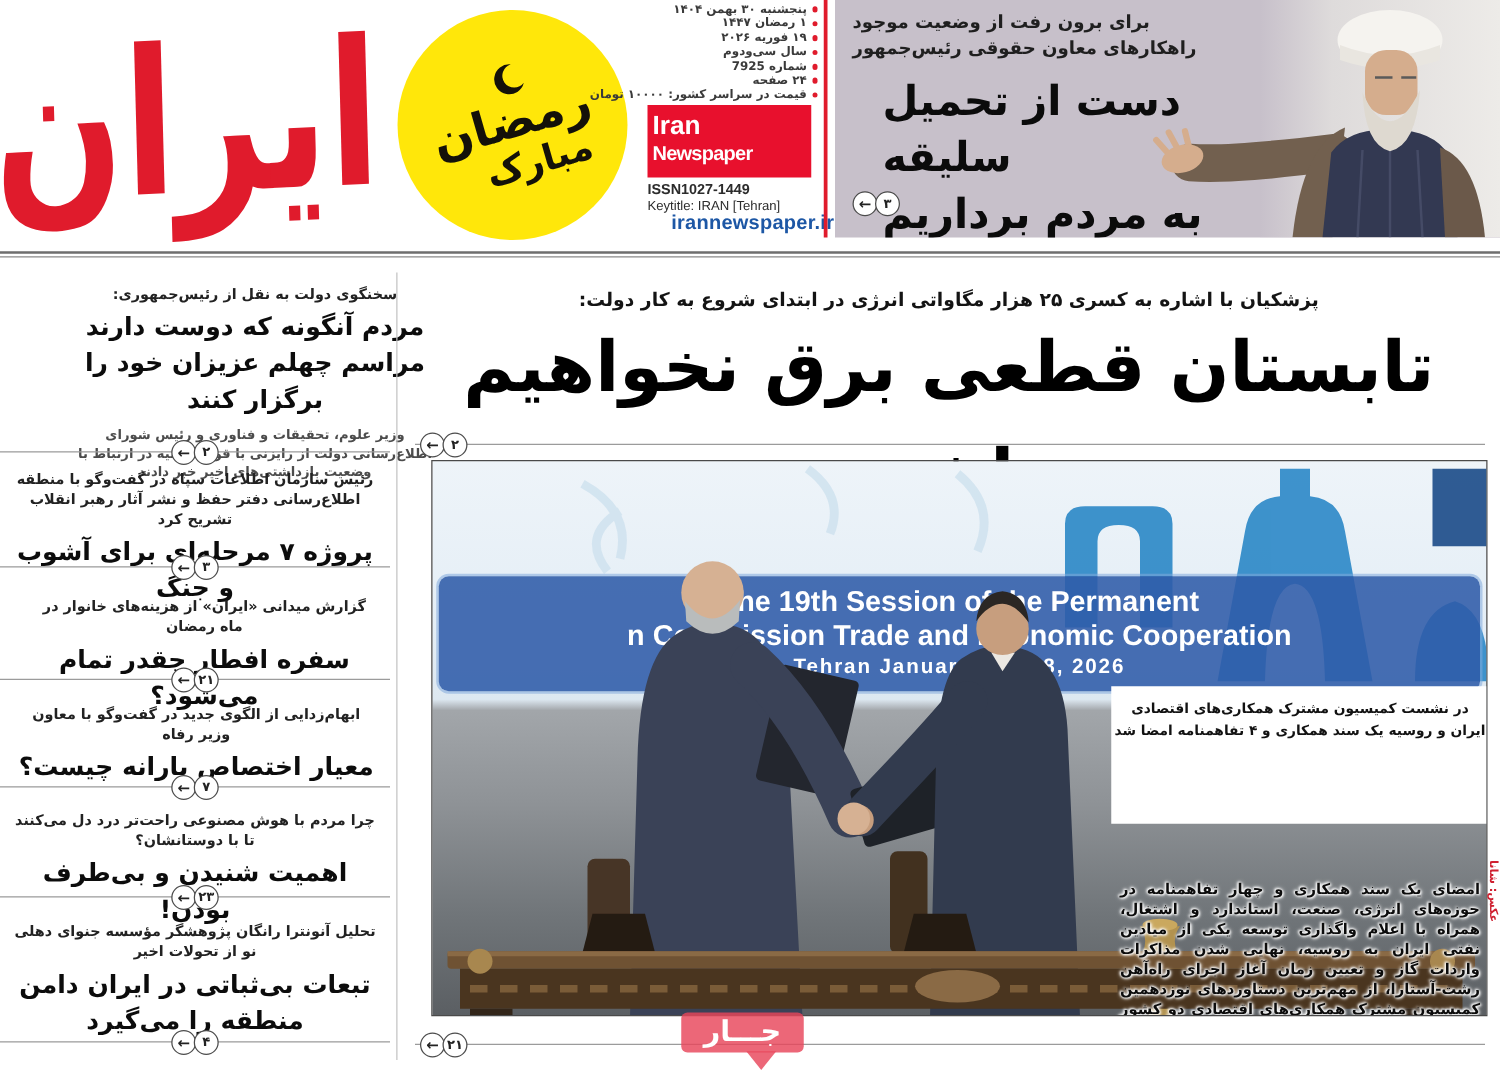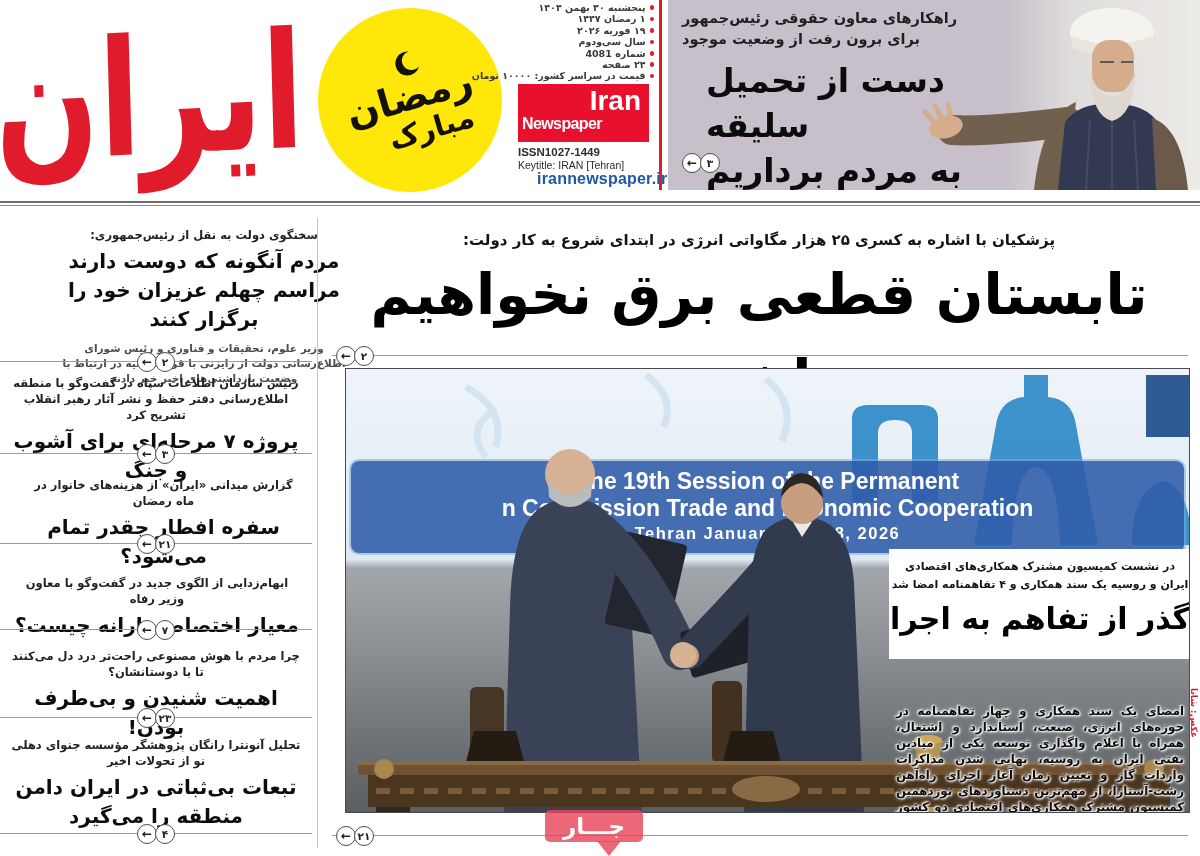--- a/index.html
+++ b/index.html
@@ -20,21 +20,21 @@
   .ramadan-cal .rl2 { font-size:29px; line-height:33px; margin-left:26px; }
 
   .dates { position:absolute; left:498px; top:2px; width:156px; direction:rtl; }
   .date-line { display:flex; align-items:center; gap:4px; font-size:9.5px; line-height:11.4px;
     color:#3a3a3a; font-weight:bold; white-space:nowrap; }
   .date-line::before { content:""; flex:0 0 auto; width:4.5px; height:4.5px; border-radius:50%;
     background:#e01b2c; }
 
   .brand { position:absolute; left:518px; top:84px; width:131px; height:58px; background:#e8102d;
     color:#fff; padding:5px 8px 0 4px; font-family:"Liberation Sans",sans-serif; }
-  .brand .b1 { font-weight:bold; font-size:28px; line-height:23px;text-align:right; }
+  .brand .b1 { font-weight:bold; font-size:21px; line-height:23px; }
   .brand .b2 { font-weight:bold; font-size:16px; line-height:23px; letter-spacing:-0.6px; }
   .issn-block { position:absolute; left:518px; top:146px; font-family:"Liberation Sans",sans-serif;
     color:#2c2c2c; }
   .issn-block .issn { font-size:11.5px; line-height:12.5px; font-weight:bold; }
   .issn-block .keytitle { font-size:10.5px; line-height:12px; }
   .site { position:absolute; left:537px; top:170px; font-family:"Liberation Sans",sans-serif;
     font-size:16px; font-weight:bold; color:#1d57a5; letter-spacing:0.2px; }
   .red-vline { position:absolute; left:659px; top:0; width:3px; height:190px; background:#e01b2c; }
 
   
@@ -63,21 +63,21 @@
   .sb-item { position:absolute; left:0; width:100%; padding:0 10px; direction:rtl; text-align:center; }
   .sb-kicker { font-size:11.5px; font-weight:bold; color:#222; line-height:16px; }
   .sb-headline { font-size:20px; font-weight:bold; color:#0c0c0c; line-height:29px; margin-top:4px; }
   .sb-sub { font-size:10.5px; font-weight:bold; color:#4c4c4c; line-height:15px; margin-top:7px; }
   .sb-divider { position:absolute; left:0; width:100%; height:22px; }
   .sb-divider::before { content:""; position:absolute; left:0; right:0; top:10px; border-top:1px solid #9b9b9b; }
   .sb-divider .ref { position:absolute; left:50%; transform:translateX(-50%); top:1px; }
   #sbi1 { top:12px;margin-left:48px; } #sbd1 { top:136px; }
   #sbi2 { top:160px; } #sbd2 { top:228px; }
   #sbi3 { top:262px;padding-left:25px; } #sbd3 { top:318px; }
-  #sbi4 { top:360px;padding-left:12px; } #sbd4 { top:404px; }
+  #sbi4 { top:348px;padding-left:12px; } #sbd4 { top:404px; }
   #sbi5 { top:433px; } #sbd5 { top:492px; }
   #sbi6 { top:522px; } #sbd6 { top:608px; }
 
   
   .lead-kicker { position:absolute; left:330px; top:231px; width:858px; text-align:center;
     direction:rtl; font-size:15px; font-weight:bold; color:#141414; }
   .lead-headline { position:absolute; left:330px; top:252px; width:858px; text-align:center;
     direction:rtl; font-size:56px; font-weight:bold; color:#000; line-height:86px; letter-spacing:-1px; }
   .rule-divider { position:absolute; height:22px; }
   .rule-divider::before { content:""; position:absolute; left:0; right:0; top:10px; border-top:1px solid #9b9b9b; }
@@ -135,21 +135,21 @@
       <div class="rl1">رمضان</div>
       <div class="rl2">مبارک</div>
     </div>
   </div>
 
   <div class="dates">
     <div class="date-line">پنجشنبه ۳۰ بهمن ۱۴۰۴</div>
     <div class="date-line">۱ رمضان ۱۴۴۷</div>
     <div class="date-line">۱۹ فوریه ۲۰۲۶</div>
     <div class="date-line">سال سی‌ودوم</div>
-    <div class="date-line">شماره 4081</div>
+    <div class="date-line">شماره 7925</div>
     <div class="date-line">۲۴ صفحه</div>
     <div class="date-line">قیمت در سراسر کشور: ۱۰۰۰۰ تومان</div>
   </div>
 
   <div class="brand">
     <div class="b1">Iran</div>
     <div class="b2">Newspaper</div>
   </div>
   <div class="issn-block">
     <div class="issn">ISSN1027-1449</div>
@@ -177,22 +177,22 @@
       <path d="M252,118 Q282,128 288,190 L256,190 Z" fill="#6b594a"></path>
       <path d="M204,104 L212,118 L221,104 Z" fill="#f2efe9"></path>
       <ellipse cx="212" cy="32" rx="42" ry="24" fill="#f5f3ef"></ellipse>
       <path d="M172,36 Q212,52 252,36 L252,48 Q212,62 172,48 Z" fill="#e9e6e0"></path>
       <rect x="192" y="40" width="42" height="52" rx="17" fill="#d5ad8d"></rect>
       <path d="M200,62 L214,62 M221,62 L233,62" stroke="#5a5a5a" stroke-width="2"></path>
       <path d="M190,74 Q192,116 212,121 Q233,116 236,72 Q224,97 212,97 Q200,97 190,74 Z" fill="#ded9d0"></path>
     </svg>
     <div class="ts-text">
       <div class="ts-kicker" dir="rtl">
+        <div>برای برون رفت از وضعیت موجود</div>
         <div>راهکارهای معاون حقوقی رئیس‌جمهور</div>
-        <div>برای برون رفت از وضعیت موجود</div>
       </div>
       <div class="ts-headline" dir="rtl">
         <div>دست از تحمیل سلیقه</div>
         <div>به مردم برداریم</div>
       </div>
     </div>
     <div class="ref ts-ref">
       <span class="ref-c arrow">←</span>
       <span class="ref-c">۳</span>
     </div>
@@ -336,21 +336,20 @@
         <rect x="30" y="438" width="34" height="7" fill="#33261a"></rect>
         <rect x="774" y="438" width="34" height="7" fill="#33261a"></rect>
       </g>
     </svg>
 
     <div class="caption">
       <div class="cap-kicker">
         <div>در نشست کمیسیون مشترک همکاری‌های اقتصادی</div>
         <div>ایران و روسیه یک سند همکاری و ۴ تفاهمنامه امضا شد</div>
       </div>
-      <div class="cap-headline">گذر از تفاهم به اجرا</div>
     </div>
     <div class="photo-body">امضای یک سند همکاری و چهار تفاهمنامه در حوزه‌های انرژی، صنعت، استاندارد و اشتغال، همراه با اعلام واگذاری توسعه یکی از میادین نفتی ایران به روسیه، نهایی شدن مذاکرات واردات گاز و تعیین زمان آغاز اجرای راه‌آهن رشت-آستارا، از مهم‌ترین دستاوردهای نوزدهمین کمیسیون مشترک همکاری‌های اقتصادی دو کشور بود.</div>
   </div>
 
   <div class="photo-credit">عکس: شانا</div>
 
   <div class="rule-divider" id="bottom-div">
     <span class="ref">
       <span class="ref-c arrow">←</span>
       <span class="ref-c">۲۱</span>

